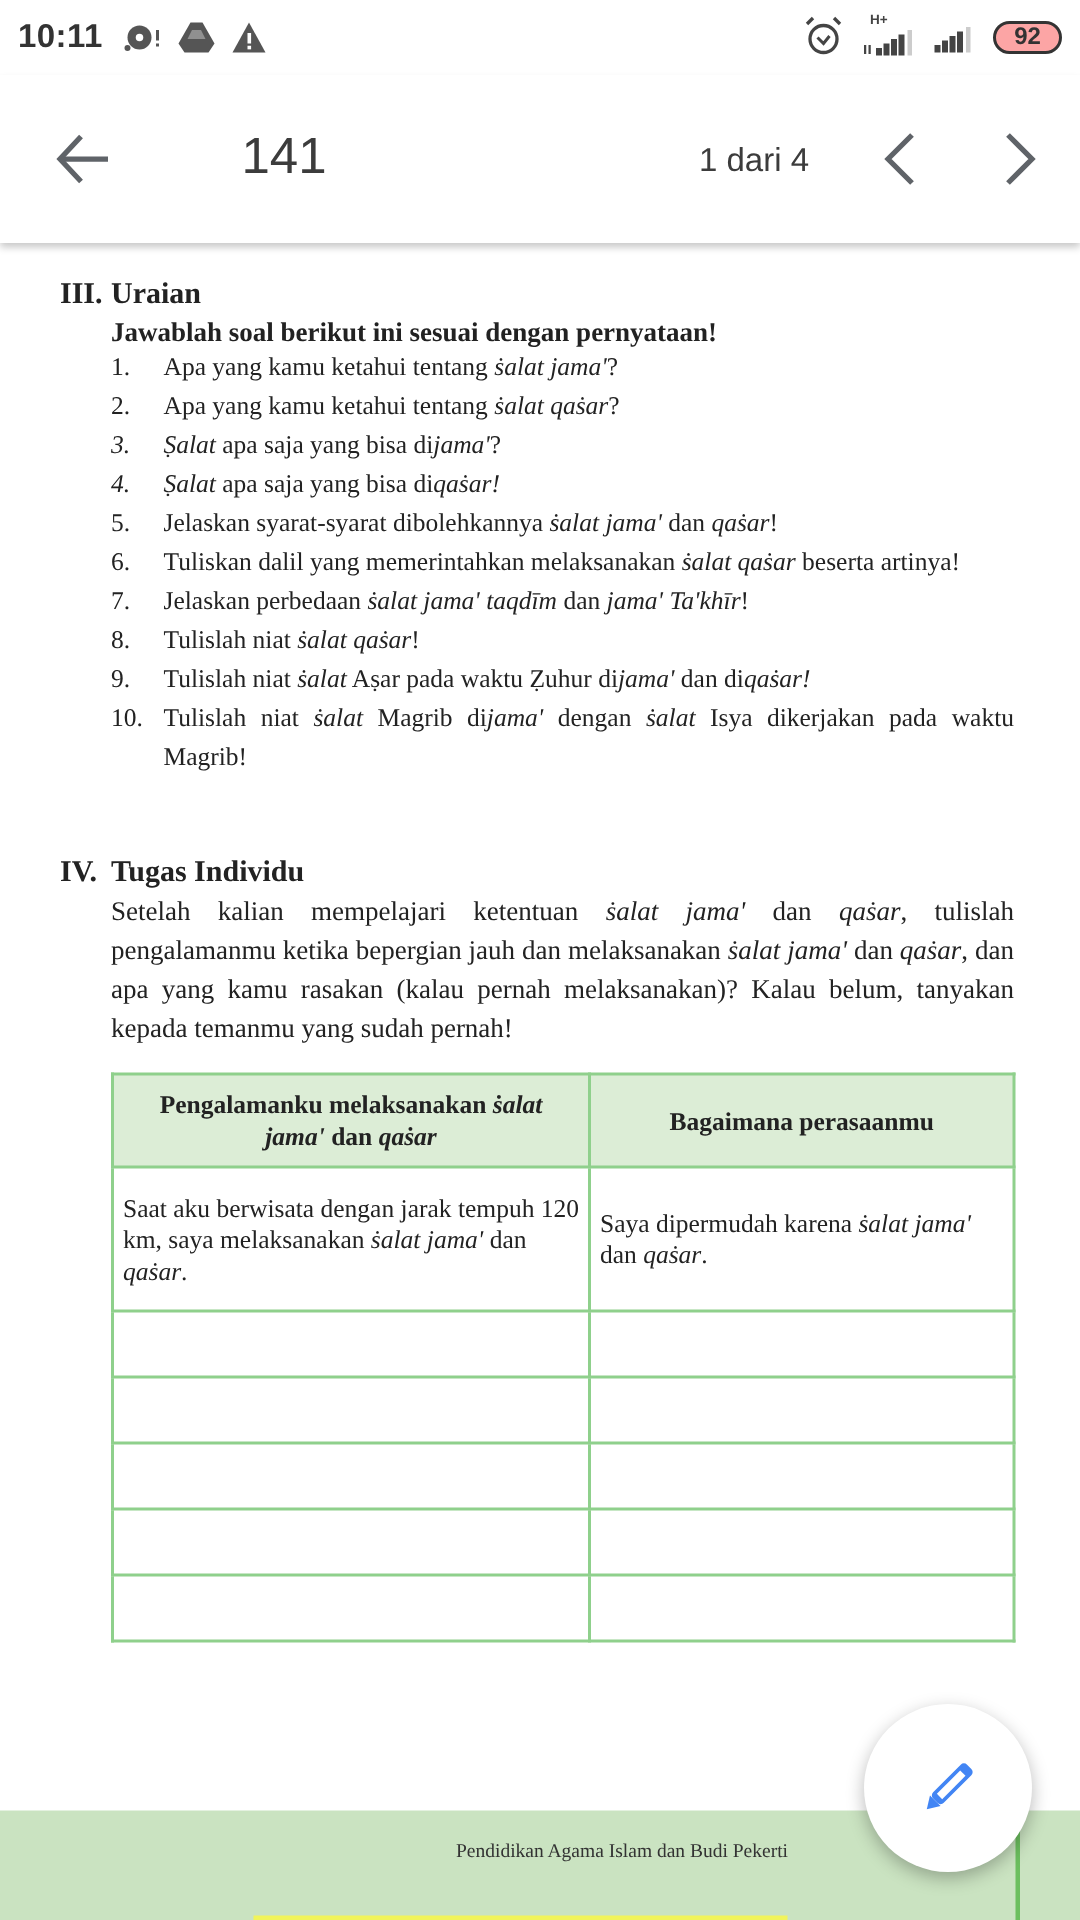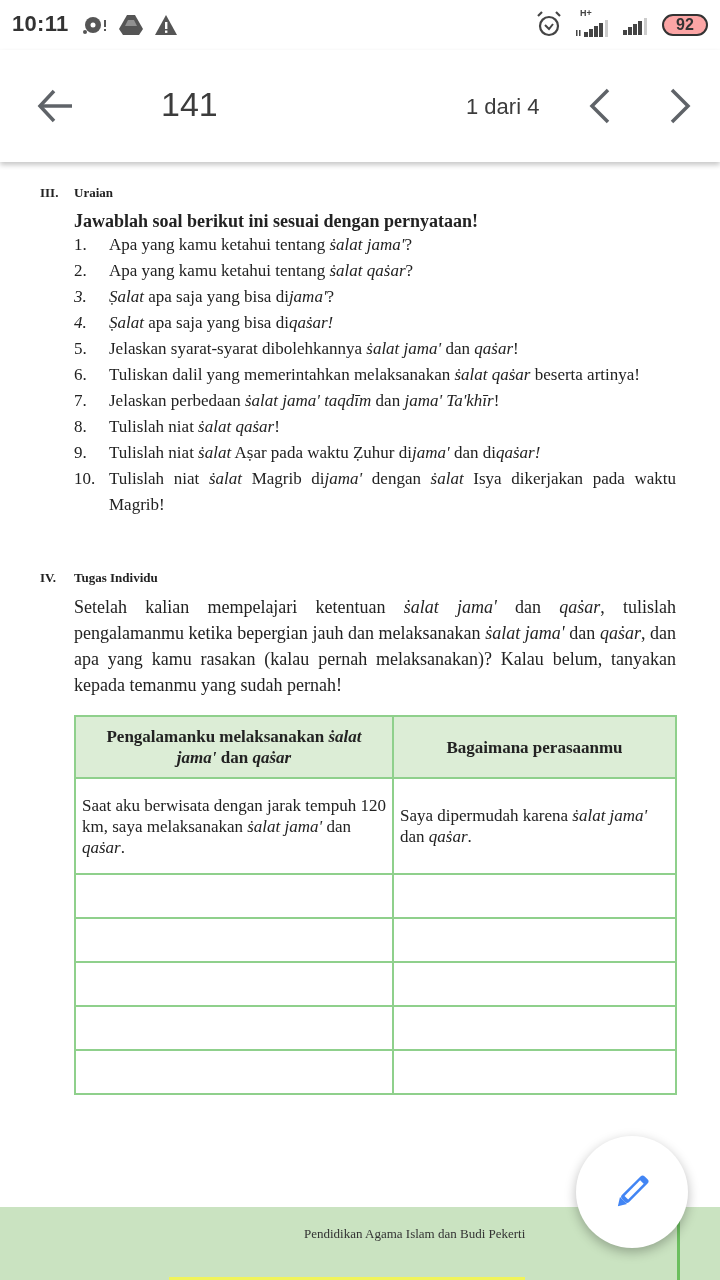--- a/index.html
+++ b/index.html
@@ -15,21 +15,21 @@
   
   .app-bar { position: absolute; left: 0; top: 50px; width: 720px; height: 112px; background: #fff; box-shadow: 0 3px 5px rgba(0,0,0,0.22); z-index: 5; }
   .back-btn { position: absolute; left: 36px; top: 36px; width: 40px; height: 40px; cursor: pointer; }
   .page-title { position: absolute; left: 145px; top: 35px; font-family: "Liberation Sans", sans-serif; font-size: 34px; color: #3c3c3c; margin-left: 16px; }
   .page-count { position: absolute; left: 466px; top: 44px; font-family: "Liberation Sans", sans-serif; font-size: 22px; color: #3c3c3c; }
   .prev-btn { position: absolute; left: 584px; top: 36px; width: 32px; height: 40px; cursor: pointer; }
   .next-btn { position: absolute; left: 664px; top: 36px; width: 32px; height: 40px; cursor: pointer; }
 
   
   .doc { position: absolute; left: 0; top: 162px; width: 720px; height: 1118px; background: #fff; }
-  .sec-head { position: absolute; font-weight: bold; font-size: 13px; color: #222; }
+  .sec-head { position: absolute; font-weight: bold; font-size: 20px; color: #222; }
   .sec-num { display: inline-block; width: 34px; }
   .para { position: absolute; left: 74px; width: 602px; font-size: 18px; line-height: 26px; text-align: justify; color: #222; }
   .q-list { position: absolute; left: 74px; top: 70px; width: 602px; list-style: none; }
   .q-item { position: relative; padding-left: 35px; font-size: 17px; line-height: 26px; text-align: justify; color: #222; }
   .q-num { position: absolute; left: 0; top: 0; }
   i { font-style: italic; }
 
   
   .tbl { position: absolute; left: 74px; top: 553px; width: 603px; border-collapse: collapse; font-size: 17px; padding-left: 22px; }
   .tbl th, .tbl td { border: 2px solid #8fd08c; vertical-align: middle; }

